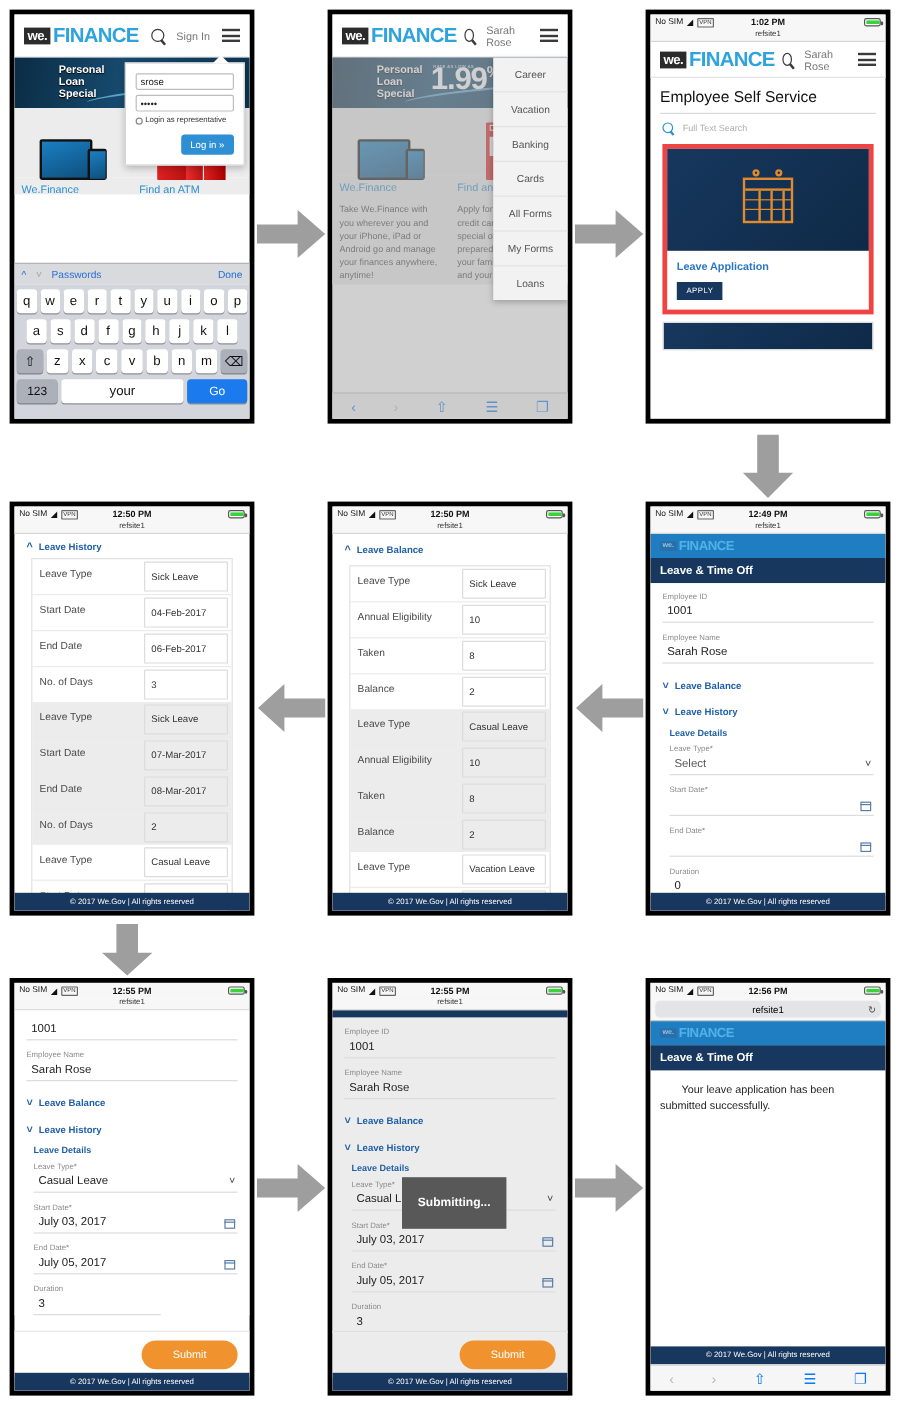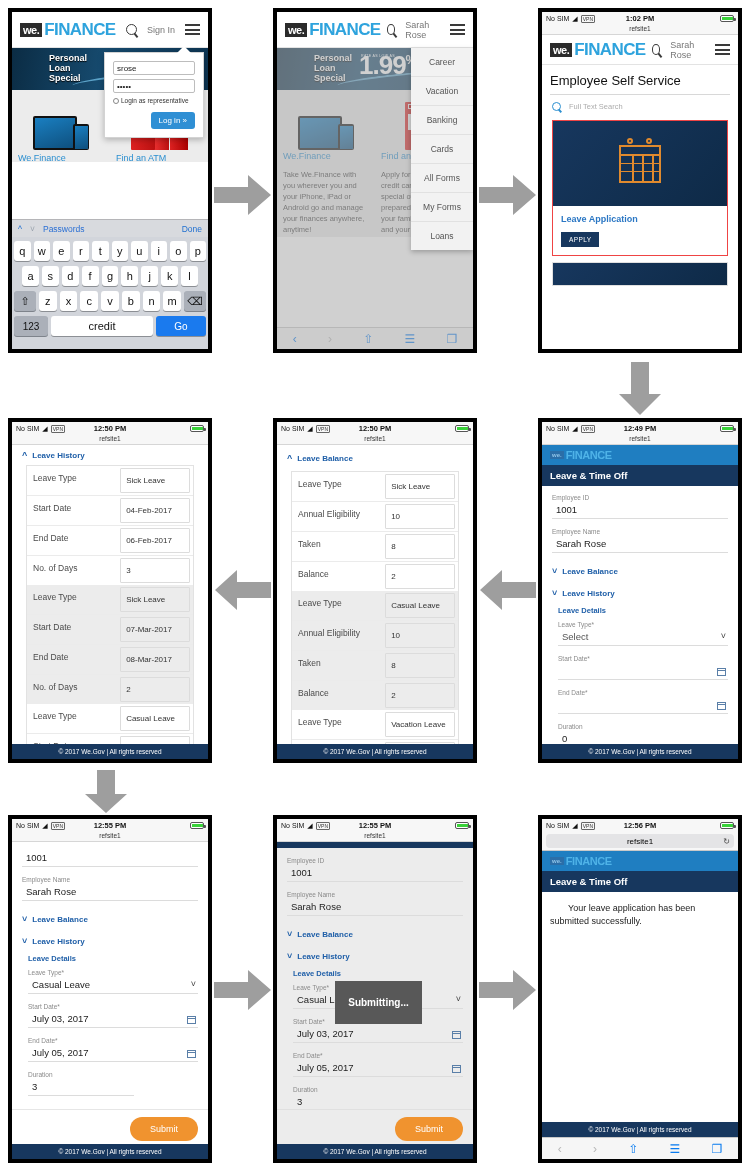--- a/index.html
+++ b/index.html
@@ -168,21 +168,21 @@
   .navmenu div:last-child{border-bottom:0;}
   .dimmer { position:absolute; inset:0; background:rgba(170,170,170,.55); z-index:3;}
 
   
   .ess-title { font-size:13px; color:#111; padding:8px 8px 6px; line-height:15px; }
   .ess-rule { height:1px; background:#d8d8d8; margin:0 8px; }
   .ess-search { display:flex; align-items:center; gap:8px; padding:7px 10px; }
   .mag2 { width:9px;height:9px;border:1.8px solid #2b8fd0;border-radius:50%;position:relative;}
   .mag2:after{content:"";position:absolute;width:1.8px;height:4px;background:#2b8fd0;right:-1px;bottom:-3px;transform:rotate(-40deg);}
   .ess-search span{font-size:7.5px;color:#adadad;}
-  .card { margin:2px 10px 0; border:1px solid #ef4444; background:#fff; }
+  .card { margin:2px 10px 0; border:4px solid #ef4444; background:#fff; }
   .card .hero {
     height:85px; background:linear-gradient(135deg,#17375e,#0e2a47);
     display:flex; align-items:center; justify-content:center;
   }
   .cal { width:42px;height:38px;border:2px solid #e08a2e; position:relative;}
   .cal:before{content:"";position:absolute;left:0;right:0;top:7px;height:2px;background:#e08a2e;}
   .cal .dot{position:absolute;top:-9px;width:6px;height:6px;border:2px solid #e08a2e;border-radius:50%;}
   .cal .dot.a{left:6px;} .cal .dot.b{left:25px;}
   .cal .gl{position:absolute;background:#e08a2e;}
   .card .cbody { padding:8px; }
@@ -226,21 +226,21 @@
   .tgroup.alt .tv { background:#ececec; }
 
   
   .toast {
     position:absolute; background:#585858; color:#fff; font-size:10px; font-weight:bold;
     display:flex; align-items:center; justify-content:center; z-index:9;
   }
   .submitbar { background:#ececec; padding:7px 10px; display:flex; justify-content:flex-end; border-top:1px solid #e0e0e0;}
   .submit-btn {
     background:#f0932f; color:#fff; border:0; border-radius:14px; font-size:9px;
-    padding:7px 20px; font-family:"Liberation Sans",sans-serif;
+    padding:7px 26px; font-family:"Liberation Sans",sans-serif;
   }
   .succ { padding:10px 8px; font-size:9px; color:#222; line-height:13px; text-indent:18px;}
 
   
   .arrow { position:absolute; }
   .arrow svg { display:block; }
 </style>
 </head>
 <body>
 
@@ -350,21 +350,21 @@
           <div class="key">x</div>
           <div class="key">c</div>
           <div class="key">v</div>
           <div class="key">b</div>
           <div class="key">n</div>
           <div class="key">m</div>
           <div class="key dark">⌫</div>
         </div>
         <div class="kb-row" style="margin-bottom:0;">
           <div class="key w123">123</div>
-          <div class="key space">credit</div>
+          <div class="key space">your</div>
           <div class="key go">Go</div>
         </div>
       </div>
 
     </div>
   </div>
 
   <div class="phone" style="left:273px;top:8px;width:204px;height:345px;">
     <div class="screen" style="left:4px;top:4px;width:196px;height:337px;">
 

